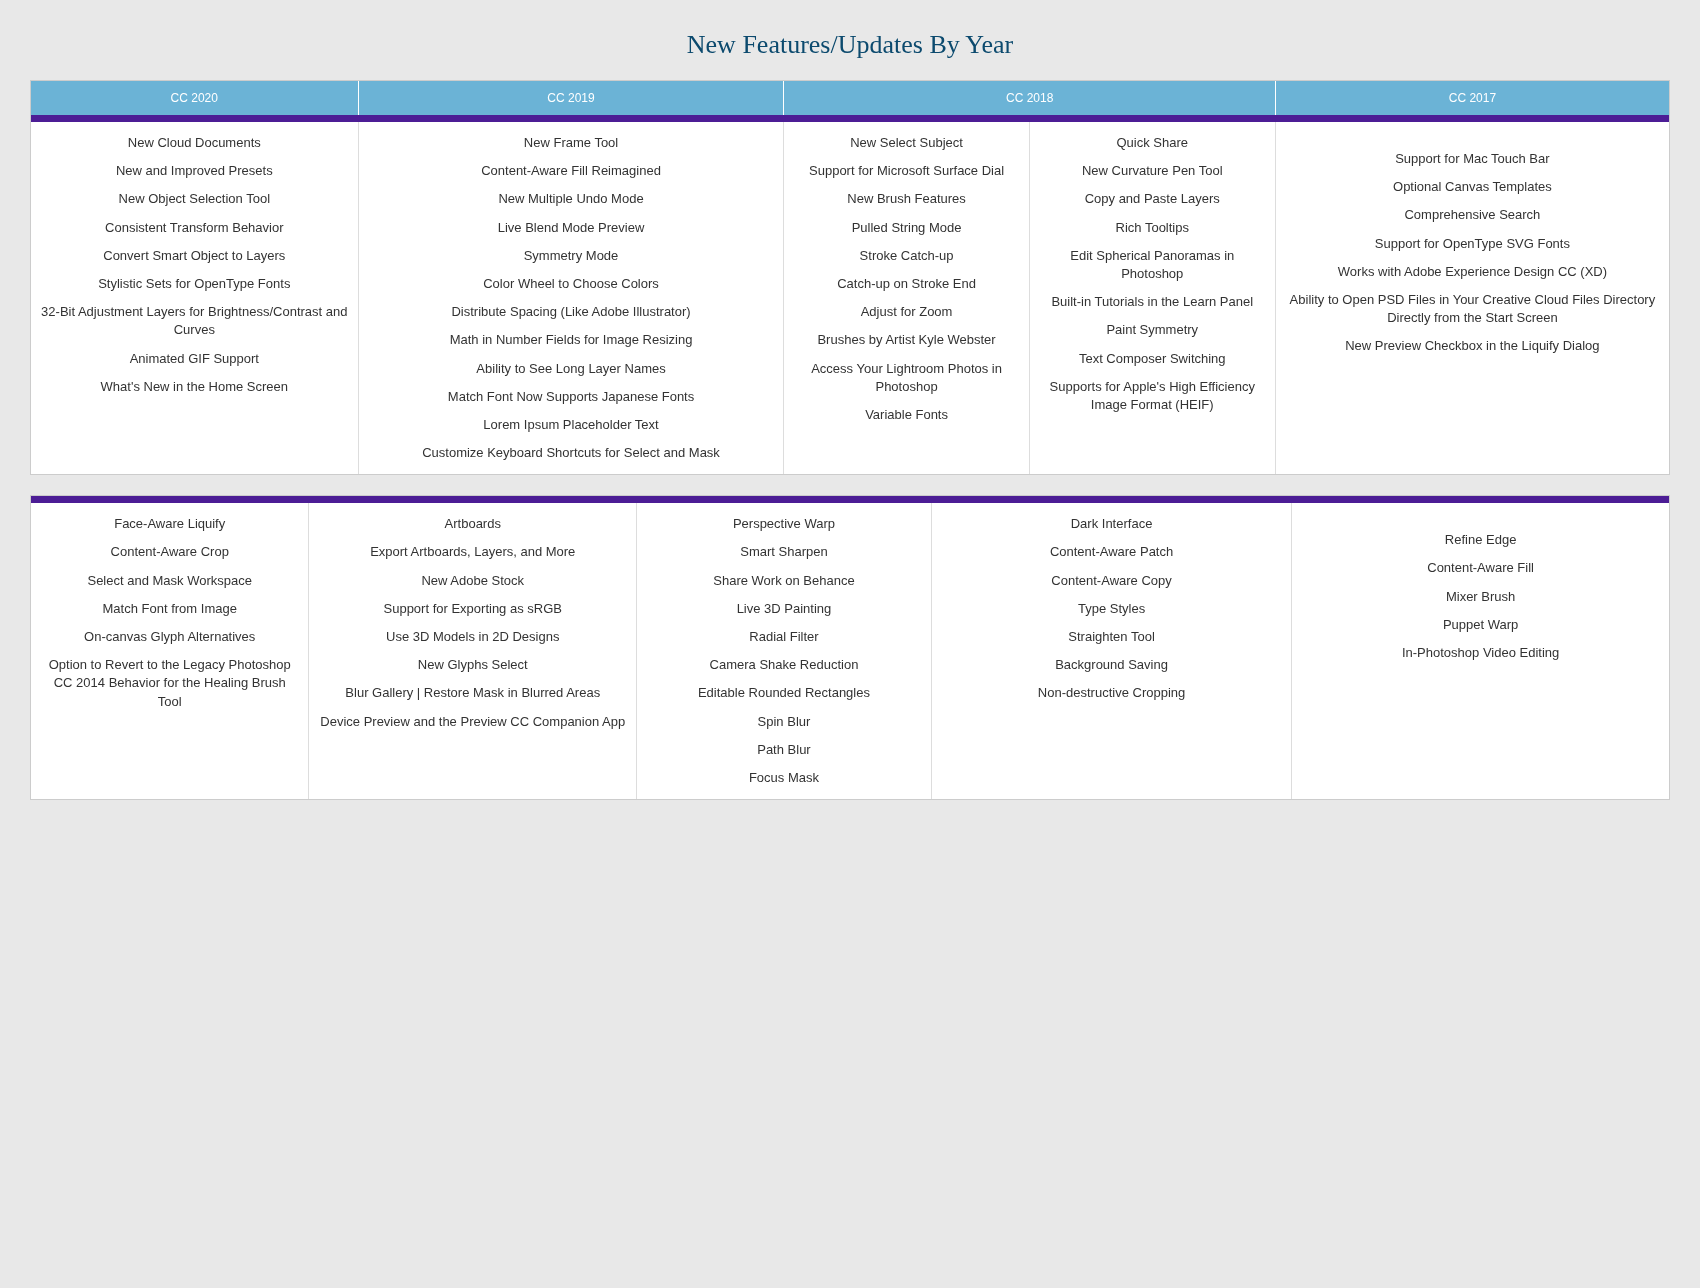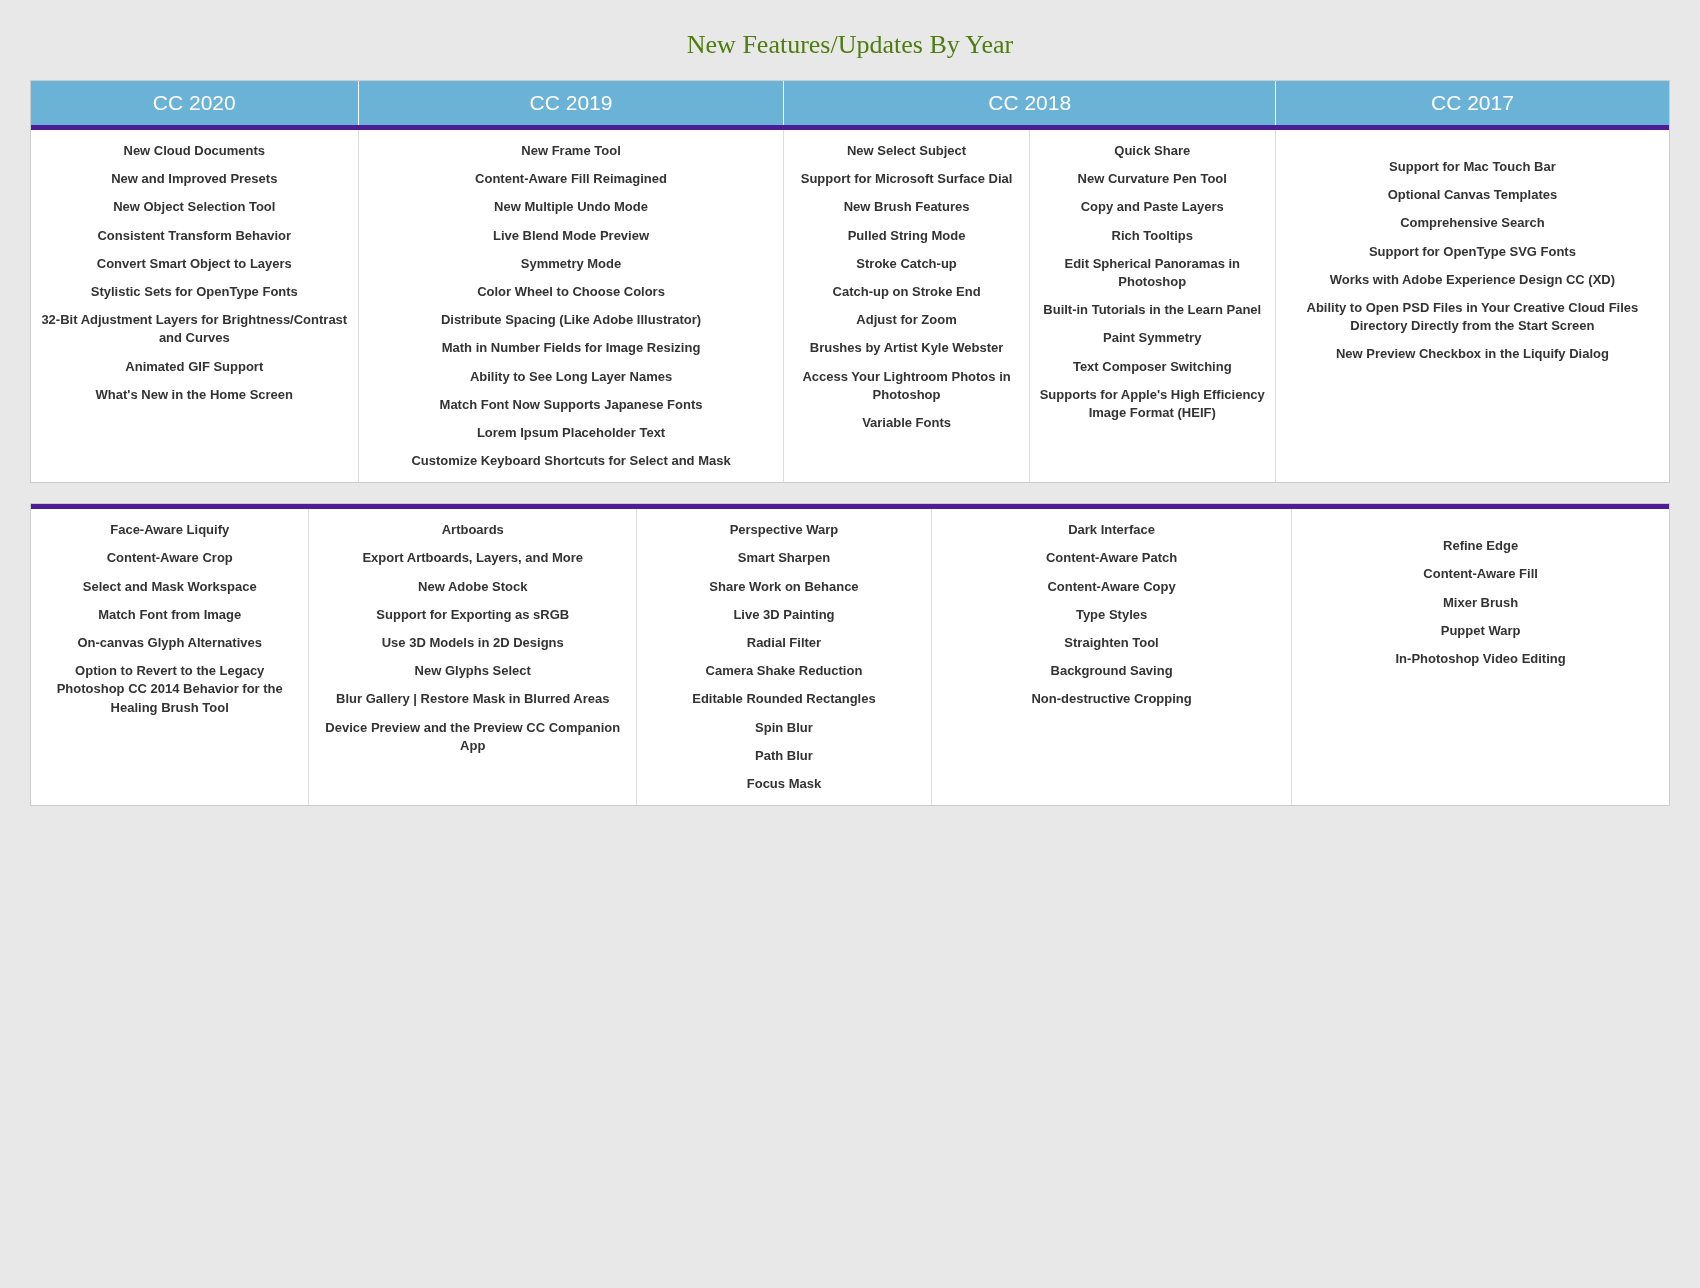--- a/index.html
+++ b/index.html
@@ -7,48 +7,47 @@
       background: #e8e8e8;
       font-family: Arial, Helvetica, sans-serif;
       font-size: 13px;
       color: #333;
       padding: 30px;
     }
     .page-title {
       text-align: center;
       font-size: 26px;
       font-weight: normal;
-      color: #4d7c0f;
+      color: #0c4a6e;
       margin-bottom: 20px;
       font-family: Georgia, serif;
     }
     .grid-section {
       background: #fff;
       border: 1px solid #ccc;
       margin-bottom: 20px;
     }
     .header-row {
       display: flex;
     }
     .header-cell {
       background: #6bb3d6;
       color: #fff;
       text-align: center;
       padding: 10px 8px;
-      font-size: 21px;
+      font-size: 12px;
       font-weight: normal;
       border-right: 1px solid #fff;
     }
     .header-cell:last-child {
       border-right: none;
     }
     .data-row {
       display: flex;
-      border-top: 5px solid #4c1d95;
-      font-weight: bold;
+      border-top: 7px solid #4c1d95;
     }
     .data-cell {
       padding: 12px 10px;
       border-right: 1px solid #ddd;
       text-align: center;
       vertical-align: top;
     }
     .data-cell:last-child {
       border-right: none;
       margin-top: 16px;

